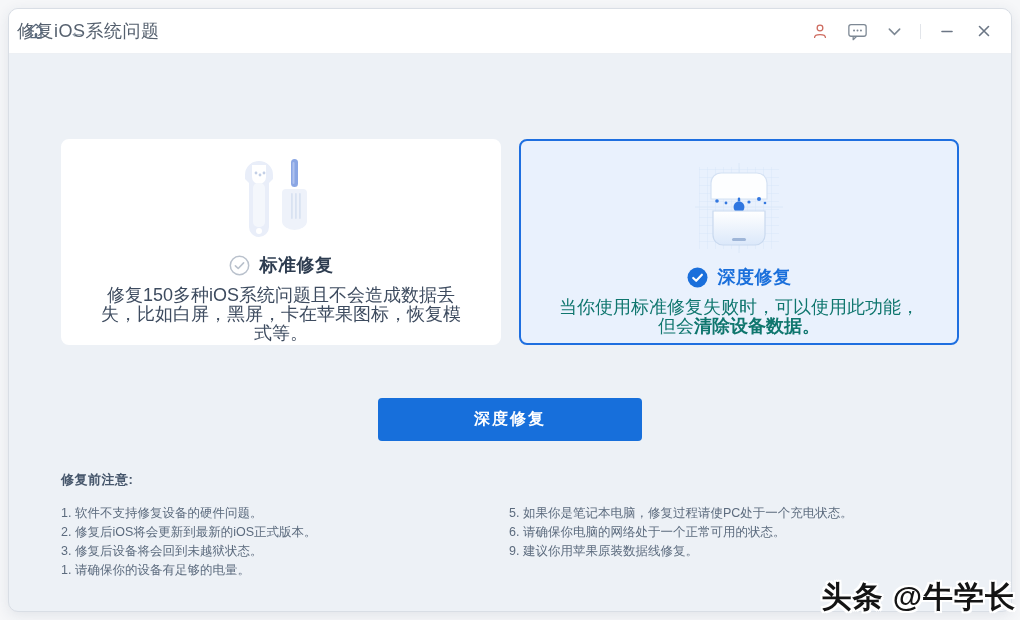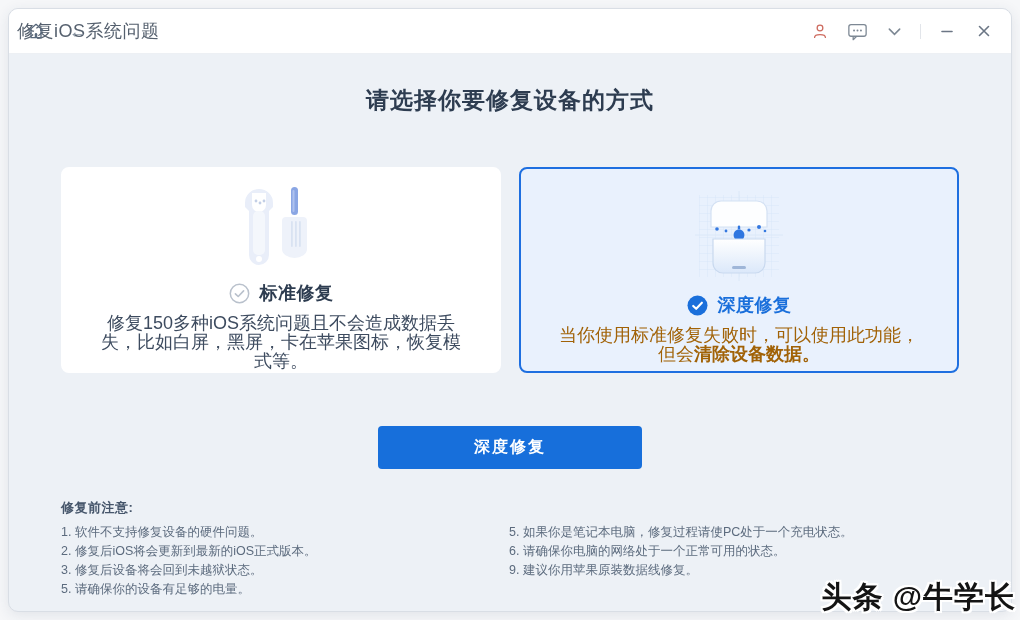--- a/index.html
+++ b/index.html
@@ -48,34 +48,34 @@
   .card-deep { background:#e9f1fd; border:2px solid #1e6fe0; }
   .card-iconzone { height:104px; margin-top:12px; display:flex; align-items:flex-end; justify-content:center; }
   .card-titlerow { display:flex; align-items:center; gap:10px; margin-top:8px; }
   .card-title { font-size:18px; font-weight:bold; letter-spacing:.5px; }
   .card-standard .card-title { color:#2d3c50; }
   .card-deep .card-title { color:#1a6fdb; }
   .card-desc {
     margin-top:9px; font-size:18px; line-height:19px; text-align:center; padding:0 32px;
   }
   .card-standard .card-desc { color:#3d4b5f; }
-  .card-deep .card-desc { color:#a16207; }
+  .card-deep .card-desc { color:#0f766e; }
   .card-deep .card-desc .bold { font-weight:bold; }
   
   .action { display:flex; justify-content:center; margin-top:42px; }
   .action-btn {
     width:264px; height:43px; background:#176fdb; color:#ffffff;
     font-size:16px; font-weight:bold; letter-spacing:2px;
     border:none; border-radius:4px; cursor:pointer;
     font-family:inherit;
   }
   
   .notes { padding:0 52px; margin-top:30px; }
   .notes-heading { font-size:13px; font-weight:bold; color:#46566b; letter-spacing:.5px;margin-top:20px; }
-  .notes-cols { display:flex; margin-top:9px; }
+  .notes-cols { display:flex; margin-top:18px; }
   .notes-col { display:flex; flex-direction:column; gap:6px; font-size:12.5px; color:#5c6b7e; line-height:13px; }
   .notes-col-left { width:448px; }
   
   .watermark {
     position:absolute; right:4px; bottom:2px;
     font-size:30px; font-weight:bold; color:#141414; letter-spacing:1px;
     text-shadow:-2px -2px 0 #fff, 2px -2px 0 #fff, -2px 2px 0 #fff, 2px 2px 0 #fff,
                  0 -2px 0 #fff, 0 2px 0 #fff, -2px 0 0 #fff, 2px 0 0 #fff;
   }
   svg { display:block; }
@@ -131,21 +131,20 @@
       <span class="tb-btn">
         <svg width="14" height="14" viewBox="0 0 14 14" stroke="#6b7685" stroke-width="1.6" stroke-linecap="round">
           <path d="M2.5 2.5 L11.5 11.5 M11.5 2.5 L2.5 11.5"></path>
         </svg>
       </span>
     </div>
   </div>
 
   <div class="content">
 
-    <div class="heading">请选择你要修复设备的方式</div>
 
     <div class="cards">
 
       <div class="card card-standard">
         <div class="card-iconzone">
           <svg width="84" height="92" viewBox="0 0 84 92">
 
             <path d="M20 8 a14 14 0 0 1 14 14 v4 l-4 4 v44 a10 10 0 0 1 -20 0 V30 l-4 -4 v-4 A14 14 0 0 1 20 8 z" fill="#e9eef9"></path>
             <path d="M13 12 h14 v12 a7 7 0 0 1 -14 0 z" fill="#ffffff"></path>
             <rect x="14" y="30" width="12" height="44" rx="5" fill="#f4f7fc"></rect>
@@ -223,21 +222,21 @@
       <button class="action-btn">深度修复</button>
     </div>
 
     <div class="notes">
       <div class="notes-heading">修复前注意:</div>
       <div class="notes-cols">
         <div class="notes-col notes-col-left">
           <span>1. 软件不支持修复设备的硬件问题。</span>
           <span>2. 修复后iOS将会更新到最新的iOS正式版本。</span>
           <span>3. 修复后设备将会回到未越狱状态。</span>
-          <span>5. 请确保你的设备有足够的电量。</span>
+          <span>1. 请确保你的设备有足够的电量。</span>
         </div>
         <div class="notes-col">
           <span>5. 如果你是笔记本电脑，修复过程请使PC处于一个充电状态。</span>
           <span>6. 请确保你电脑的网络处于一个正常可用的状态。</span>
           <span>9. 建议你用苹果原装数据线修复。</span>
         </div>
       </div>
     </div>
 
   </div>

